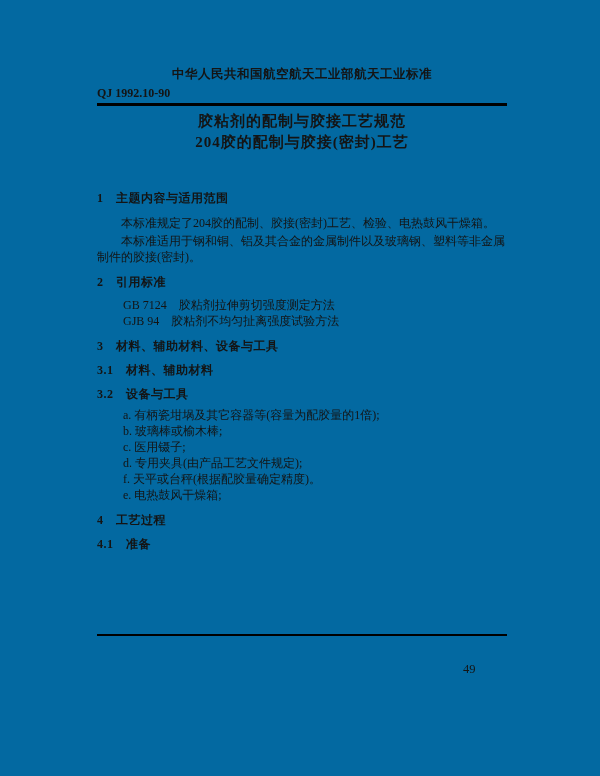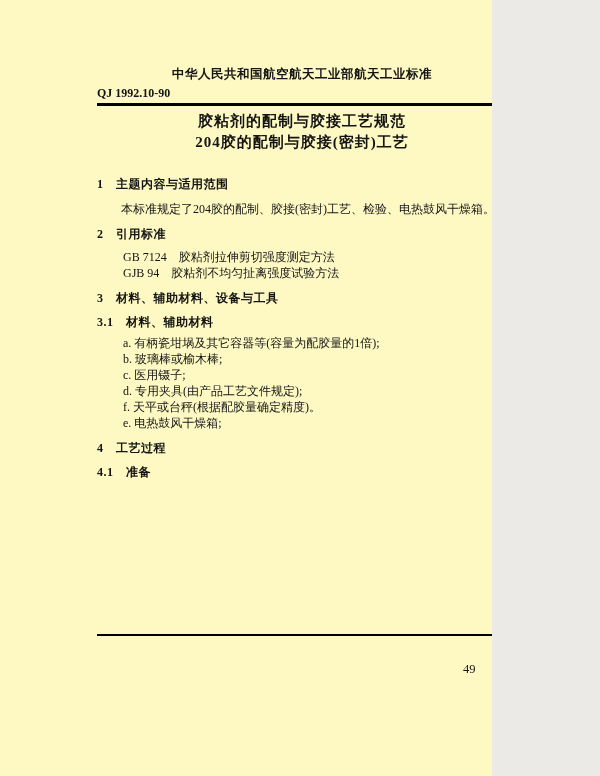--- a/index.html
+++ b/index.html
@@ -5,23 +5,23 @@
   html, body { margin: 0; padding: 0; }
   body {
     width: 600px;
     height: 776px;
     background: #eceae6;
     font-family: "Liberation Serif", "DejaVu Serif", serif;
     color: #141414;
   }
   .scan-page {
     position: relative;
-    width: 492px;
+    width: 600px;
     height: 776px;
-    background: #fef9c3;
+    background: #0369a1;
     overflow: hidden;
   }
   .content {
     position: absolute;
     left: 97px;
     top: 66px;
     width: 410px;
     font-size: 12px;
   }
   .org-line {
@@ -53,21 +53,21 @@
     line-height: 21px;
     letter-spacing: 1px;
   }
   .h {
     font-weight: bold;
     font-size: 12px;
     line-height: 15px;
     margin-top: 10px;
     letter-spacing: 0.5px;
   }
-  .h.s1 { margin-top: 24px; font-family: Liberation Serif, serif; }
+  .h.s1 { margin-top: 38px; font-family: Liberation Serif, serif; }
   .h.sub { margin-top: 9px; }
   .para {
     margin: 9px 0 0 0;
     text-indent: 2em;
     line-height: 16px;
     white-space: pre-wrap;
   }
   .para.p2 { margin-top: 2px; }
   .list {
     margin-top: 5px;
@@ -114,31 +114,33 @@
     <div class="std-no">QJ 1992.10-90</div>
     <div class="rule"></div>
 
     <div class="titles">
       <div>胶粘剂的配制与胶接工艺规范</div>
       <div>204胶的配制与胶接(密封)工艺</div>
     </div>
 
     <div class="h s1">1　主题内容与适用范围</div>
     <p class="para">本标准规定了204胶的配制、胶接(密封)工艺、检验、电热鼓风干燥箱。</p>
+    <p class="para p2">本标准适用于钢和铜、铝及其合金的金属制件以及玻璃钢、塑料等非金属制件的胶接(密封)。</p>
 
     <div class="h">2　引用标准</div>
     <div class="list refs">
       <div class="line">GB 7124　胶粘剂拉伸剪切强度测定方法</div>
       <div class="line">GJB 94　胶粘剂不均匀扯离强度试验方法</div>
     </div>
 
     <div class="h">3　材料、辅助材料、设备与工具</div>
 
     <div class="h sub">3.1　材料、辅助材料</div>
 
+    <div class="h sub">3.2　设备与工具</div>
     <div class="list">
       <div class="line">a. 有柄瓷坩埚及其它容器等(容量为配胶量的1倍);</div>
       <div class="line">b. 玻璃棒或榆木棒;</div>
       <div class="line">c. 医用镊子;</div>
       <div class="line">d. 专用夹具(由产品工艺文件规定);</div>
       <div class="line">f. 天平或台秤(根据配胶量确定精度)。</div>
       <div class="line">e. 电热鼓风干燥箱;</div>
     </div>
 
     <div class="h">4　工艺过程</div>

